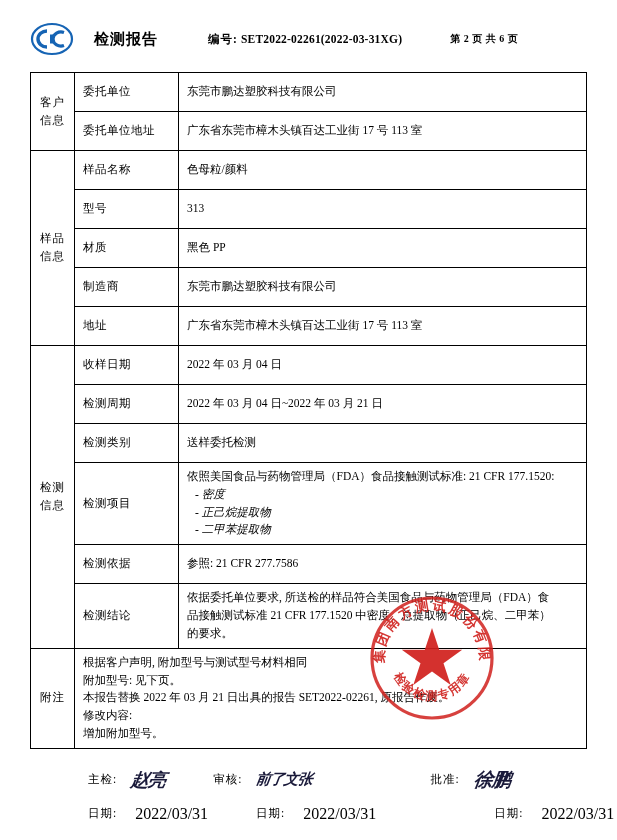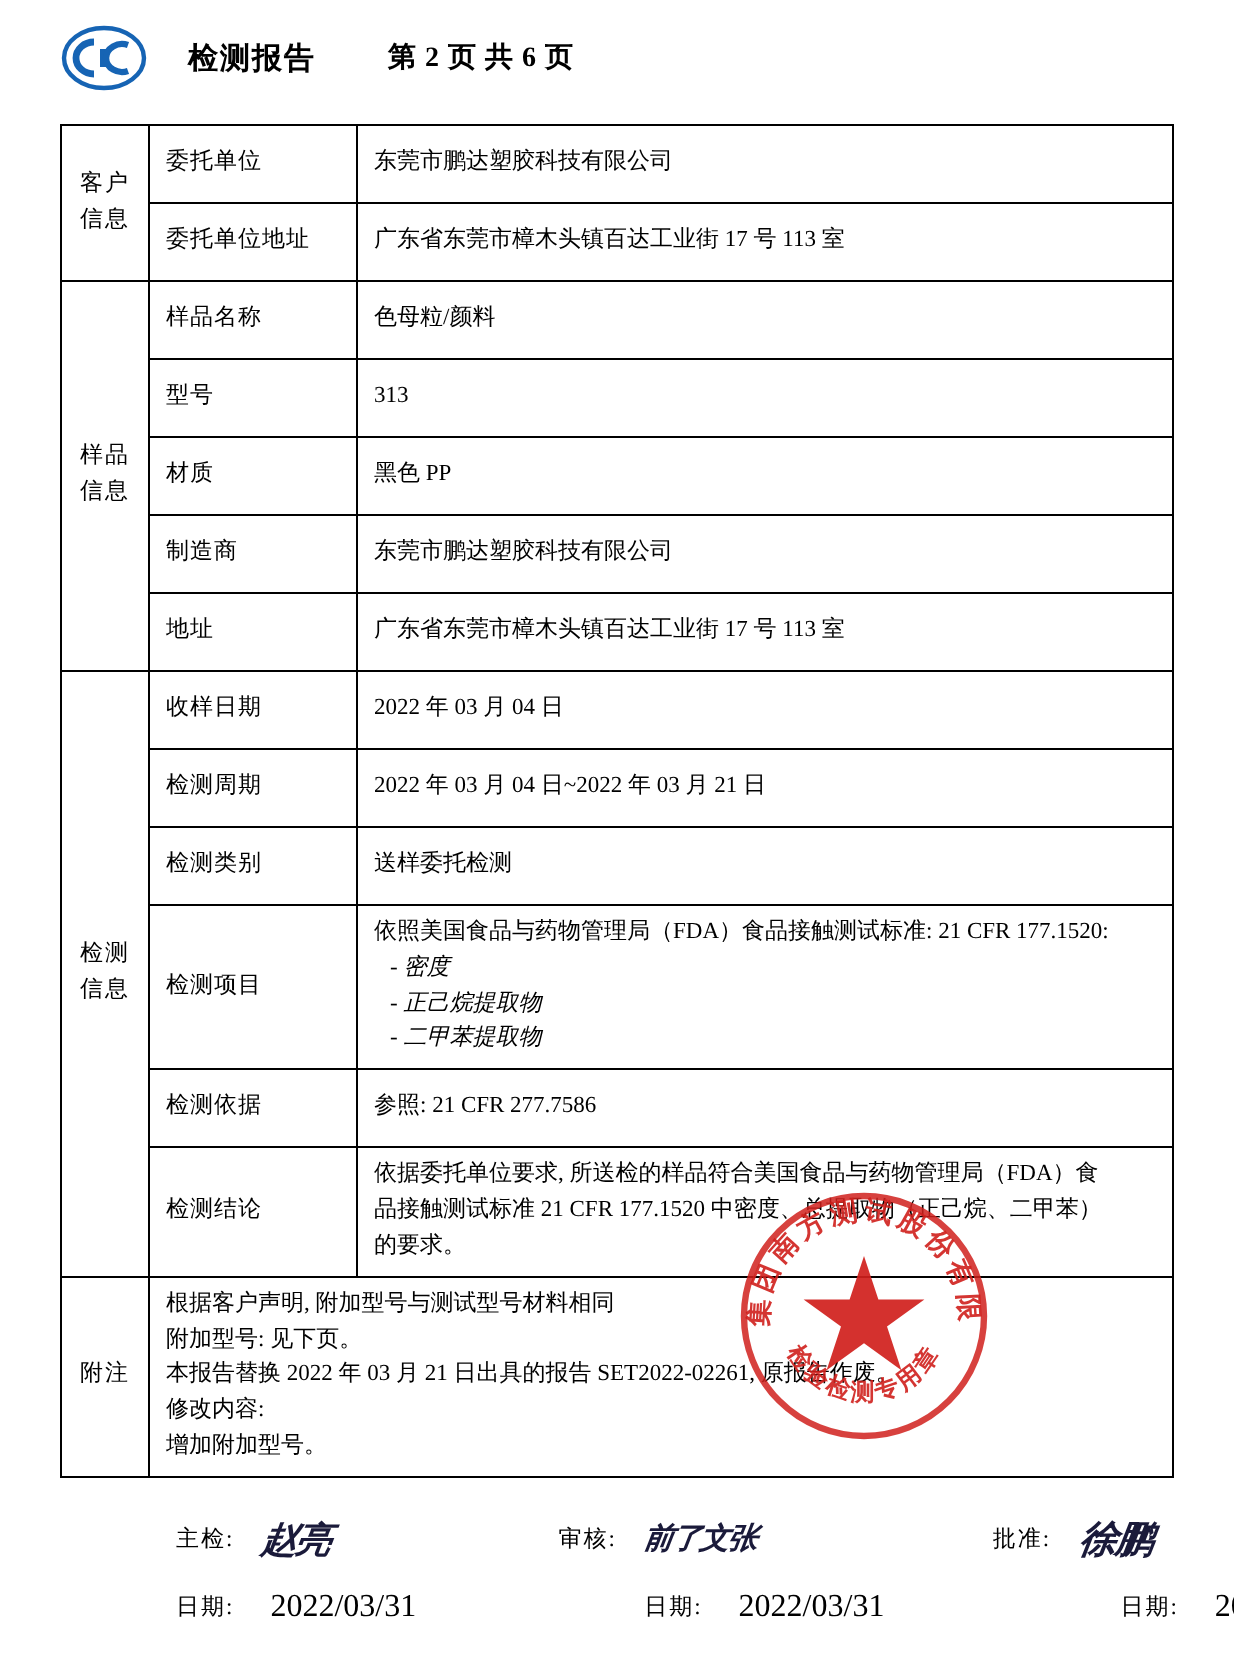--- a/index.html
+++ b/index.html
@@ -21,21 +21,21 @@
     position: relative;
     box-sizing: border-box;
     padding: 0 30px;
   }
 
   
   .header {
     display: flex;
     align-items: center;
     height: 54px;
-    padding-top: 2px;
+    padding-top: 12px;
   }
   .logo {
     width: 44px;
     height: 34px;
     flex: 0 0 44px;
     position: relative;
   }
   .logo svg { display: block; }
   .report-title {
     font-family: "Liberation Serif", serif;
@@ -47,23 +47,23 @@
   }
   .report-no {
     font-size: 11.5px;
     font-weight: bold;
     margin-left: 50px;
     white-space: nowrap;
     letter-spacing: 0.2px;
   }
   .report-no .lbl { letter-spacing: 1px; }
   .page-no {
-    font-size: 14px;
+    font-size: 10px;
     font-weight: bold;
-    margin-left: 36px;
+    margin-left: 48px;
     white-space: nowrap;
     letter-spacing: 0.5px;
   }
 
   
   table.main {
     width: 557px;
     border-collapse: collapse;
     table-layout: fixed;
     margin-top: 6px;
@@ -139,21 +139,21 @@
     font-weight: bold;
     color: #1a1a3a;
     transform: skewX(-8deg);
     letter-spacing: -1px;
   }
   .hand.h1 { font-size: 18px; }
   .hand.h2 { font-size: 15px; }
   .hand.h3 { font-size: 19px; }
 
   .c1 { margin-left: 58px; }
-  .c2 { margin-left: 114px; }
+  .c2 { margin-left: 48px; }
   .c3 { margin-left: 118px; }
 
   .date-row .sign-val { margin-left: 18px; font-size: 16px; }
 
   
   .stamp {
     position: absolute;
     left: 366px;
     top: 592px;
     width: 132px;
@@ -169,20 +169,24 @@
   <div class="header">
     <div class="logo">
       <svg width="44" height="34" viewBox="0 0 44 34">
         <ellipse cx="22" cy="17" rx="20" ry="15" fill="none" stroke="#1664b4" stroke-width="2.2"></ellipse>
         <path d="M17 9 A9 8 0 1 0 17 25" fill="none" stroke="#1664b4" stroke-width="3.4"></path>
         <rect x="20" y="12.5" width="3.2" height="9" fill="#1664b4"></rect>
         <path d="M34 10.5 A8 7 0 1 0 34 23.5" fill="none" stroke="#1664b4" stroke-width="3.2"></path>
       </svg>
     </div>
     <div class="report-title">检测报告</div>
+    <div class="report-no">
+      <span class="lbl">编号:</span>
+      <span>SET2022-02261(2022-03-31XG)</span>
+    </div>
     <div class="page-no">第 2 页 共 6 页</div>
   </div>
 
   <table class="main">
     <colgroup>
       <col style="width:44px">
       <col style="width:104px">
       <col>
     </colgroup>
     <tbody>

